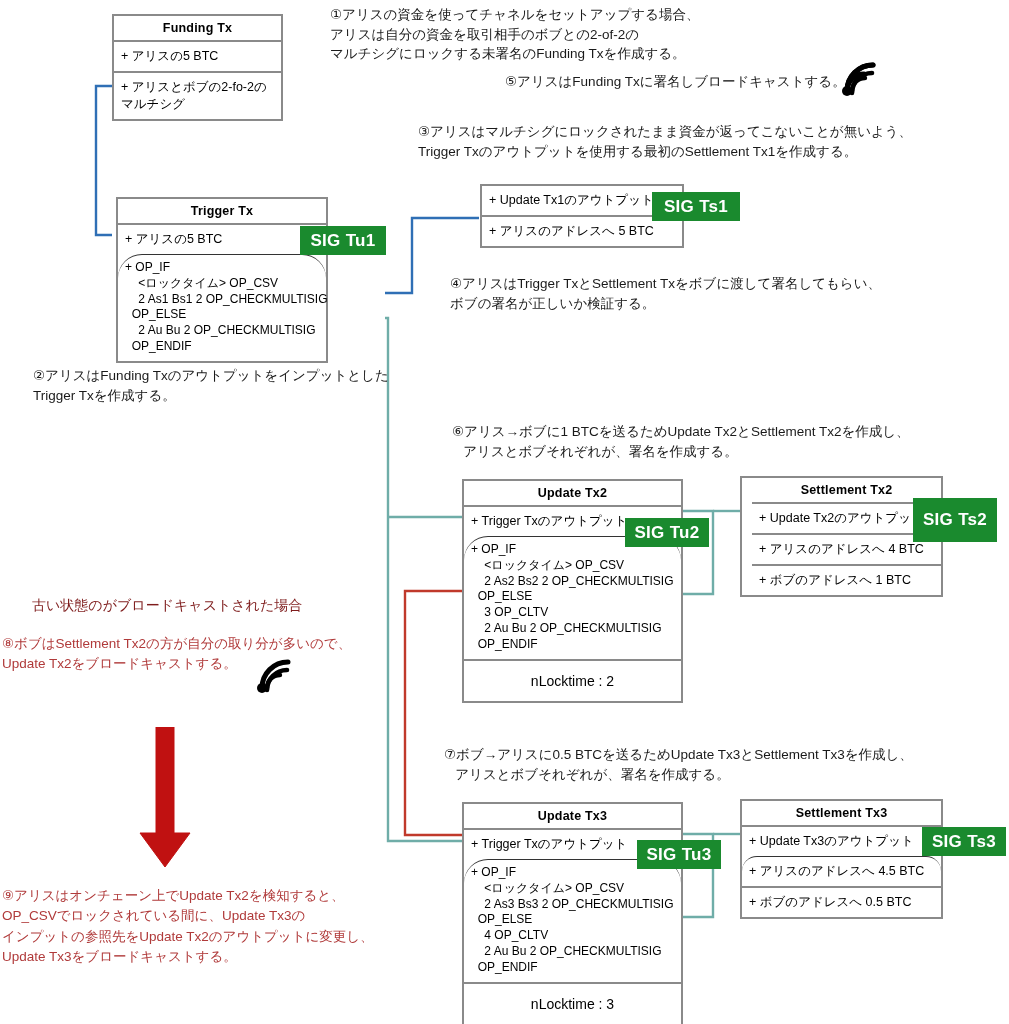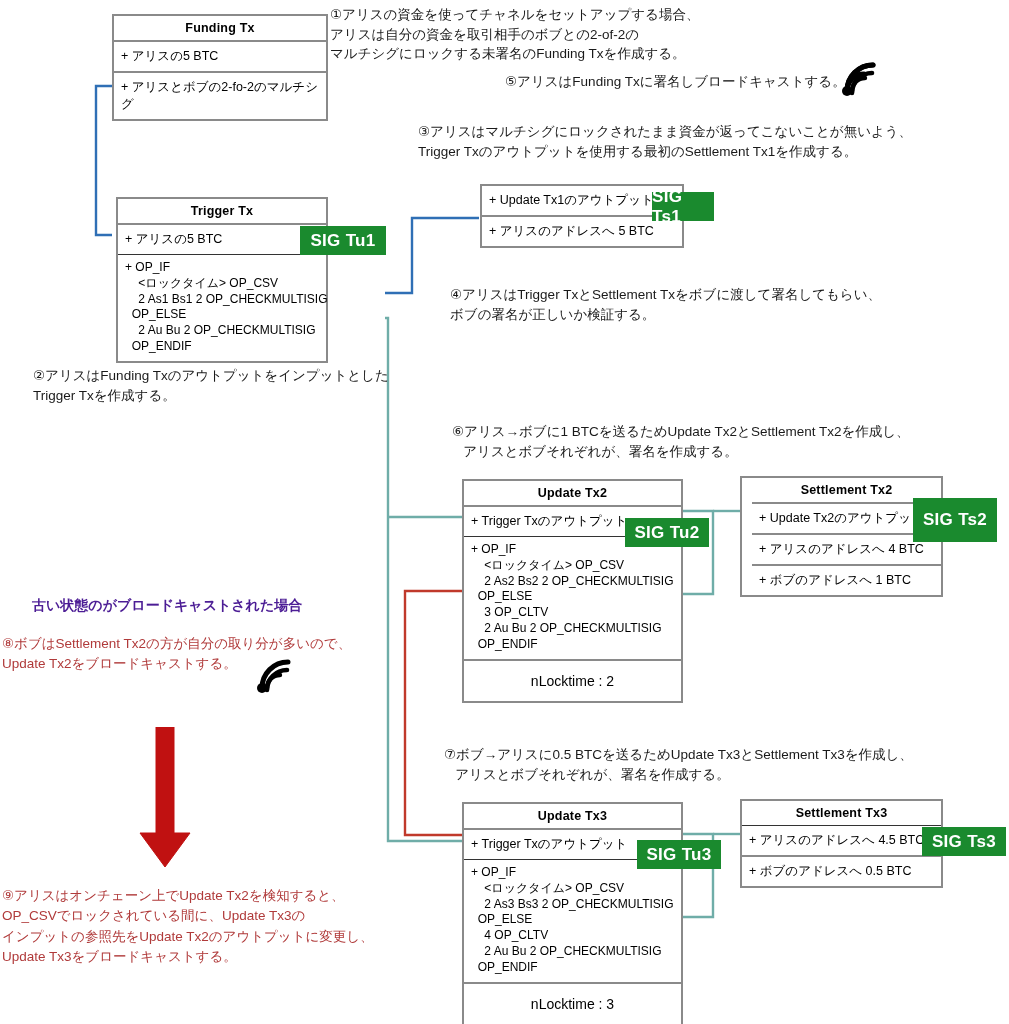--- a/index.html
+++ b/index.html
@@ -12,31 +12,31 @@
   svg.wires{position:absolute;left:0;top:0;width:1009px;height:1024px;pointer-events:none;}
 
   
   .txbox{position:absolute;border:2px solid #8a8a8a;background:#fff;box-sizing:border-box;}
   .txbox .row{border-top:2px solid #8a8a8a;box-sizing:border-box;}
   .txbox .row:first-child{border-top:none;}
   .tx-title{text-align:center;font-weight:bold;font-size:12.5px;padding:5px 4px 5px;letter-spacing:.2px;}
   .tx-io{font-size:12.5px;padding:6px 6px 6px 7px;}
   .tx-script{font-size:12px;padding:5px 6px 6px 7px;line-height:1.32;white-space:pre;}
   .tx-lock{font-size:14px;text-align:center;padding:12px 4px;}
-  .thinline{border-top:1px solid #333 !important;}
+  .thinline{border-top:1px solid #333 !important;border-radius:24px;}
 
   
   .sig{position:absolute;background:#1a8a2e;color:#fff;font-weight:bold;
        font-size:17px;display:flex;align-items:center;justify-content:center;
        letter-spacing:.3px;}
 
   
   .note{position:absolute;font-size:13.5px;line-height:1.45;white-space:pre;color:#1a1a1a;}
   .note-red{position:absolute;font-size:13.5px;line-height:1.5;white-space:pre;color:#b03a3a;}
-  .note-red-bold{position:absolute;font-size:14px;font-weight:bold;color:#4c1d95;white-space:pre;}
+  .note-red-bold{position:absolute;font-size:14px;font-weight:normal;color:#7f1d1d;white-space:pre;}
 
   
   .wifi{position:absolute;}
 </style>
 </head>
 <body>
 
 <div class="canvas">
 
   <svg class="wires" viewBox="0 0 1009 1024">
@@ -50,21 +50,21 @@
 
     <path d="M683,511 L713,511 L713,594 L683,594" fill="none" stroke="#6fada8" stroke-width="2.4"></path>
     <path d="M713,511 L740,511" fill="none" stroke="#6fada8" stroke-width="2.4"></path>
 
     <path d="M683,834 L713,834 L713,917 L683,917" fill="none" stroke="#6fada8" stroke-width="2.4"></path>
     <path d="M713,834 L740,834" fill="none" stroke="#6fada8" stroke-width="2.4"></path>
 
     <path d="M462,591 L405,591 L405,835 L462,835" fill="none" stroke="#c0392b" stroke-width="2.4"></path>
   </svg>
 
-  <div class="txbox" style="left:112px;top:14px;width:216px;">
+  <div class="txbox" style="left:112px;top:14px;width:171px;">
     <div class="row tx-title">Funding Tx</div>
     <div class="row tx-io">+ アリスの5 BTC</div>
     <div class="row tx-io">+ アリスとボブの2-fo-2のマルチシグ</div>
   </div>
 
   <div class="txbox" style="left:116px;top:197px;width:212px;">
     <div class="row tx-title">Trigger Tx</div>
     <div class="row tx-io">+ アリスの5 BTC</div>
     <div class="row tx-script thinline">+ OP_IF
     &lt;ロックタイム&gt; OP_CSV
@@ -72,21 +72,21 @@
   OP_ELSE
     2 Au Bu 2 OP_CHECKMULTISIG
   OP_ENDIF</div>
   </div>
   <div class="sig" style="left:300px;top:226px;width:86px;height:29px;">SIG Tu1</div>
 
   <div class="txbox" style="left:480px;top:184px;width:204px;">
     <div class="row tx-io">+ Update Tx1のアウトプット</div>
     <div class="row tx-io">+ アリスのアドレスへ 5 BTC</div>
   </div>
-  <div class="sig" style="left:652px;top:192px;width:62px;height:29px;">SIG Ts1</div>
+  <div class="sig" style="left:652px;top:192px;width:88px;height:29px;">SIG Ts1</div>
 
   <div class="txbox" style="left:462px;top:479px;width:221px;">
     <div class="row tx-title">Update Tx2</div>
     <div class="row tx-io">+ Trigger Txのアウトプット</div>
     <div class="row tx-script thinline">+ OP_IF
     &lt;ロックタイム&gt; OP_CSV
     2 As2 Bs2 2 OP_CHECKMULTISIG
   OP_ELSE
     3 OP_CLTV
     2 Au Bu 2 OP_CHECKMULTISIG
@@ -112,32 +112,33 @@
   OP_ELSE
     4 OP_CLTV
     2 Au Bu 2 OP_CHECKMULTISIG
   OP_ENDIF</div>
     <div class="row tx-lock">nLocktime : 3</div>
   </div>
   <div class="sig" style="left:625px;top:840px;width:84px;height:29px;margin-left:12px;">SIG Tu3</div>
 
   <div class="txbox" style="left:740px;top:799px;width:203px;">
     <div class="row tx-title">Settlement Tx3</div>
+    <div class="row tx-io">+ Update Tx3のアウトプット</div>
     <div class="row tx-io thinline">+ アリスのアドレスへ 4.5 BTC</div>
     <div class="row tx-io">+ ボブのアドレスへ 0.5 BTC</div>
   </div>
   <div class="sig" style="left:922px;top:827px;width:84px;height:29px;">SIG Ts3</div>
 
   <div class="note" style="left:330px;top:5px;">①アリスの資金を使ってチャネルをセットアップする場合、
 アリスは自分の資金を取引相手のボブとの2-of-2の
 マルチシグにロックする未署名のFunding Txを作成する。</div>
   <div class="note" style="left:505px;top:72px;">⑤アリスはFunding Txに署名しブロードキャストする。</div>
   <div class="note" style="left:418px;top:122px;">③アリスはマルチシグにロックされたまま資金が返ってこないことが無いよう、
 Trigger Txのアウトプットを使用する最初のSettlement Tx1を作成する。</div>
-  <div class="note" style="left:450px;top:285px;">④アリスはTrigger TxとSettlement Txをボブに渡して署名してもらい、
+  <div class="note" style="left:450px;top:274px;">④アリスはTrigger TxとSettlement Txをボブに渡して署名してもらい、
 ボブの署名が正しいか検証する。</div>
   <div class="note" style="left:33px;top:366px;">②アリスはFunding Txのアウトプットをインプットとした
 Trigger Txを作成する。</div>
   <div class="note" style="left:452px;top:422px;">⑥アリス→ボブに1 BTCを送るためUpdate Tx2とSettlement Tx2を作成し、
    アリスとボブそれぞれが、署名を作成する。</div>
   <div class="note" style="left:444px;top:745px;">⑦ボブ→アリスに0.5 BTCを送るためUpdate Tx3とSettlement Tx3を作成し、
    アリスとボブそれぞれが、署名を作成する。</div>
 
   <div class="note-red-bold" style="left:32px;top:597px;">古い状態のがブロードキャストされた場合</div>
   <div class="note-red" style="left:2px;top:634px;">⑧ボブはSettlement Tx2の方が自分の取り分が多いので、

